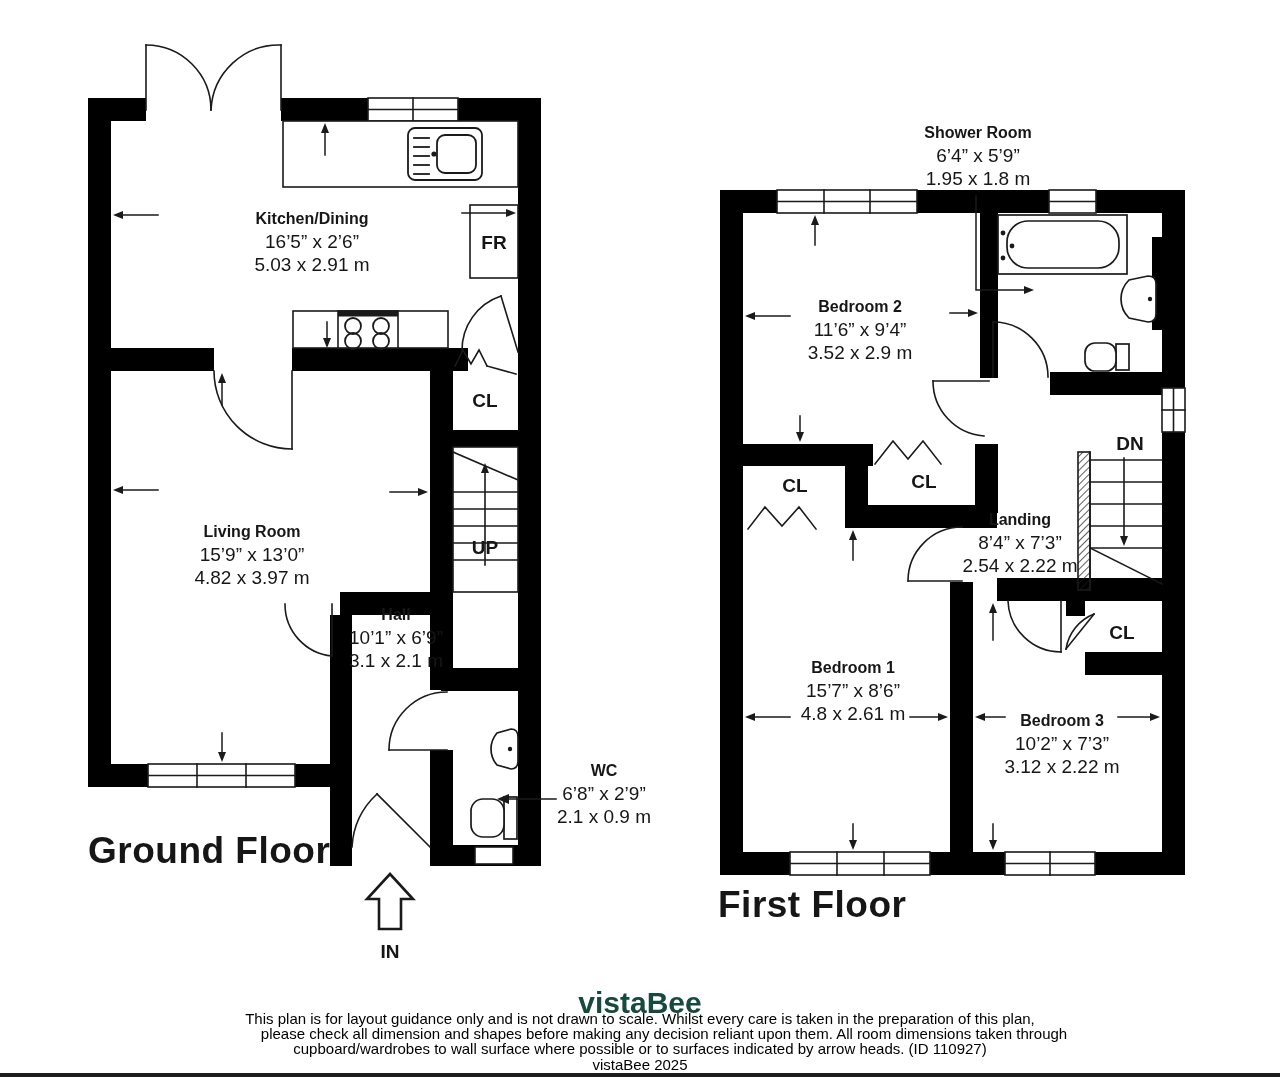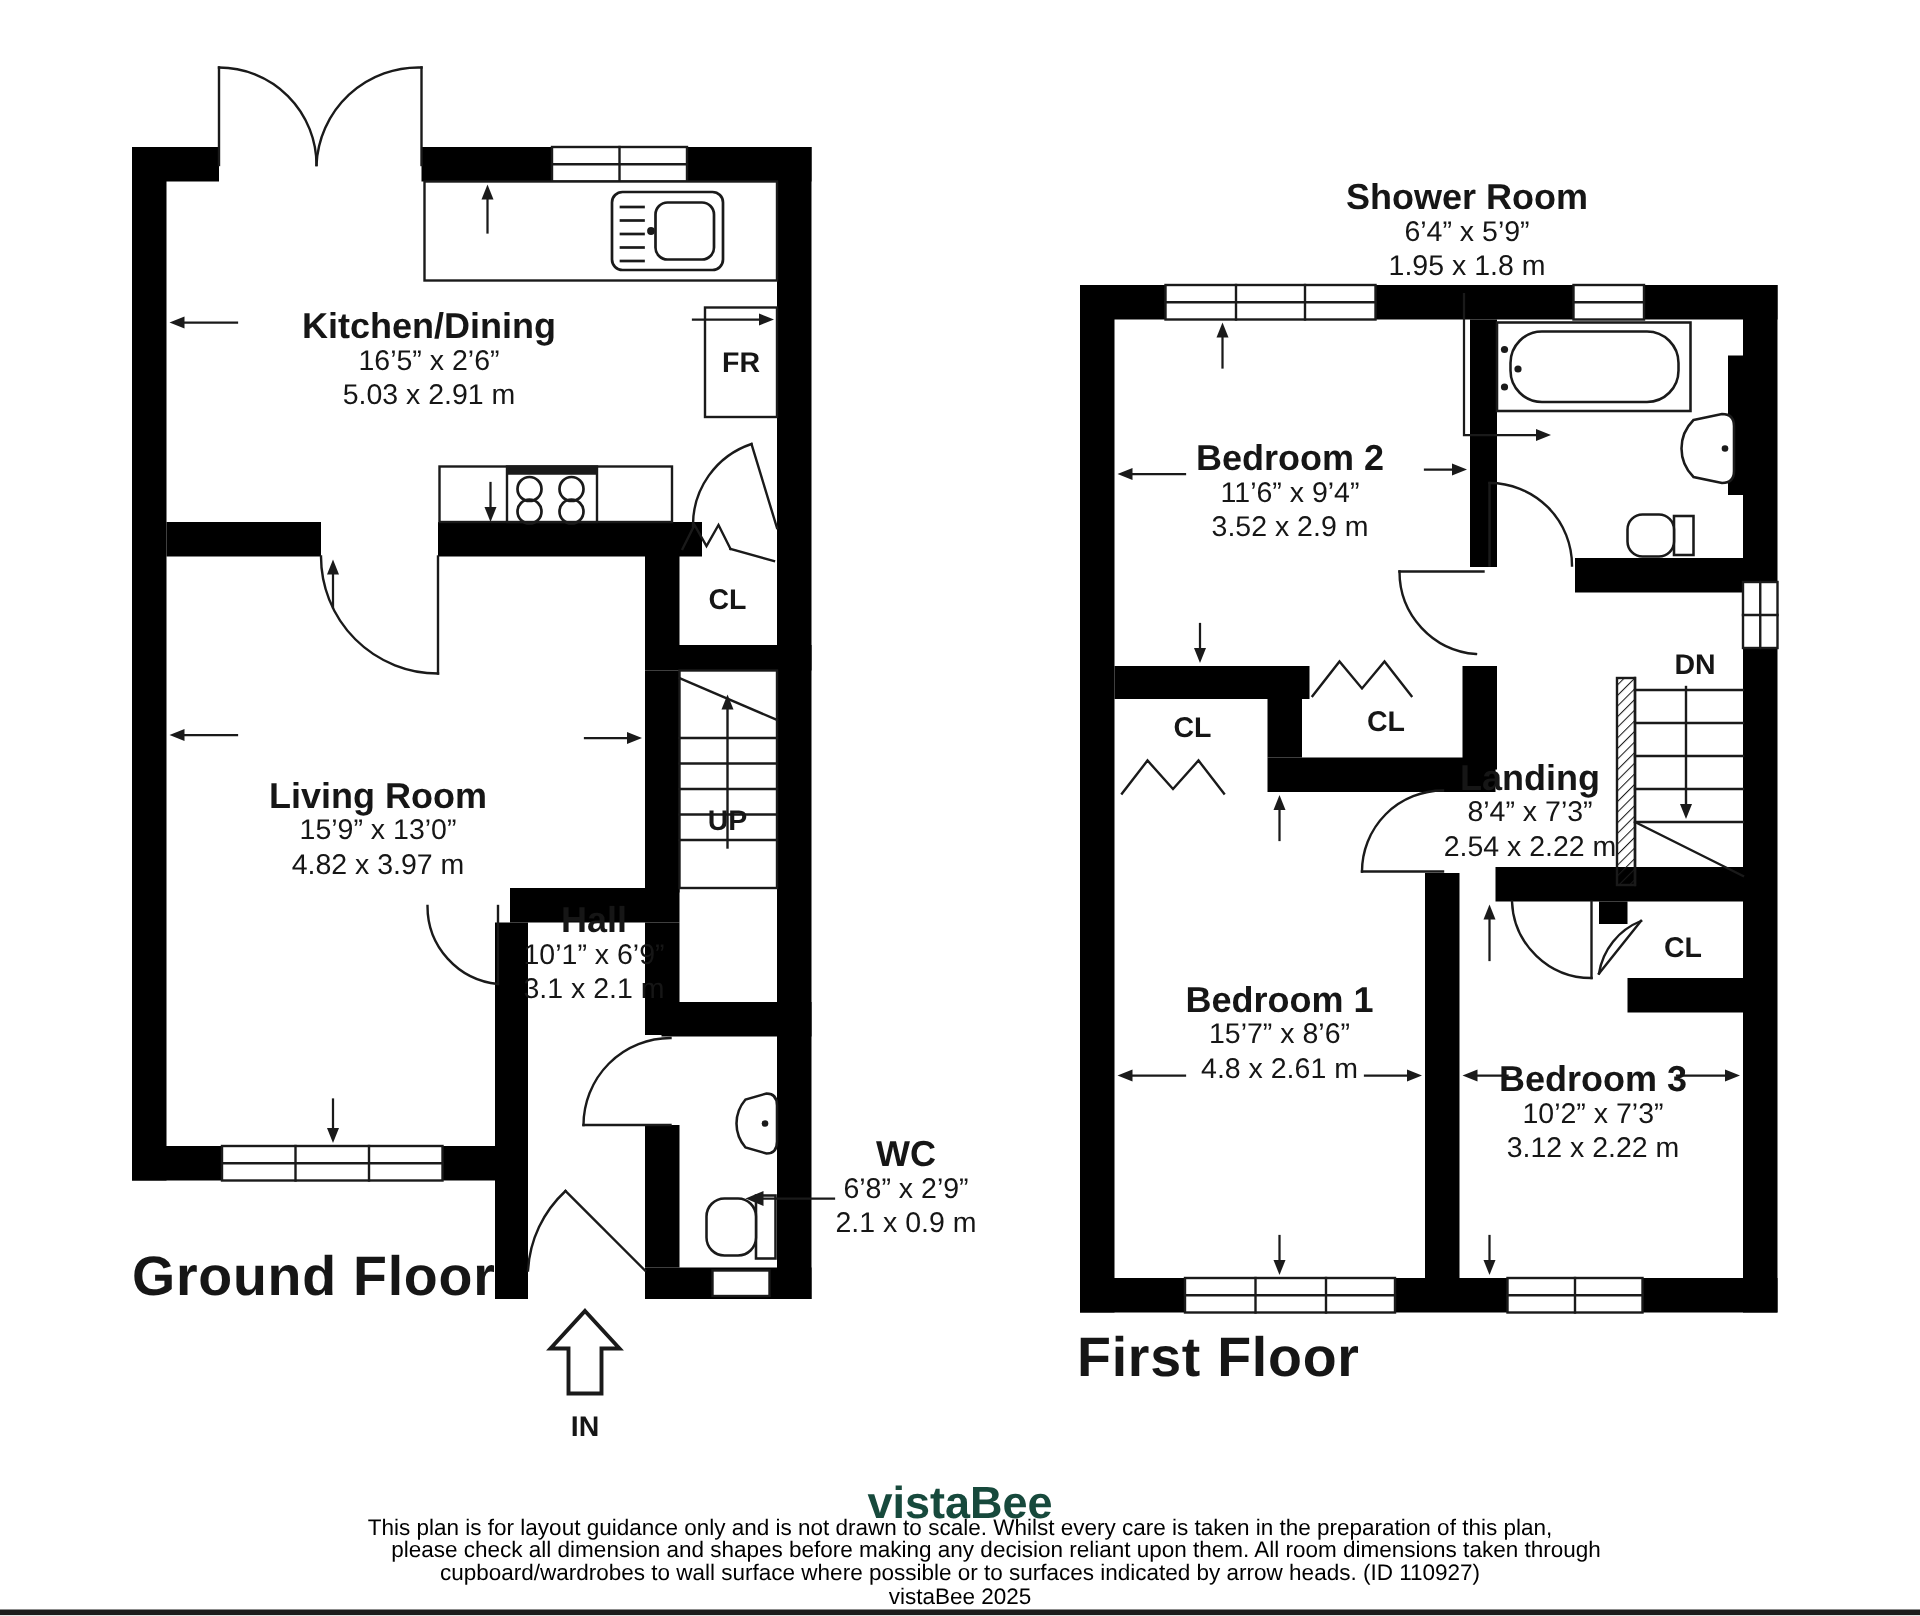--- a/index.html
+++ b/index.html
@@ -1,20 +1,20 @@
 <!DOCTYPE html>
 <html><head>
 <meta charset="utf-8">
 <style>
   html,body{margin:0;padding:0;background:#ffffff;}
   .canvas{position:relative;width:1280px;height:1077px;background:#fff;overflow:hidden;
           font-family:"Liberation Sans",sans-serif;color:#161616;}
   svg{position:absolute;left:0;top:0;}
   .lbl{position:absolute;transform:translate(-50%,-50%);text-align:center;white-space:nowrap;}
-  .lbl .nm{font-size:24px;font-weight:600;line-height:23px;}
+  .lbl .nm{font-size:16px;font-weight:600;line-height:23px;}
   .lbl .dim{font-size:19px;font-weight:500;line-height:23px;}
   .tag{position:absolute;transform:translate(-50%,-50%);font-size:19px;font-weight:600;white-space:nowrap;}
   .floor-title{position:absolute;transform:translate(0,-50%);font-size:37px;font-weight:700;letter-spacing:.5px;}
   .footer{position:absolute;left:0;width:1280px;text-align:center;}
   .logo{font-size:30px;font-weight:700;}
   .disc{font-size:15px;line-height:15.5px;color:#000000;}
   .bottom-bar{position:absolute;left:0;top:1073px;width:1280px;height:4px;background:#1c1c1c;}
 </style>
 </head>
 <body>
@@ -356,21 +356,21 @@
             <polygon points="993,850 989,840 997,840" stroke="none"></polygon>
           </g>
       <g>
         <polyline points="976,196 976,290 1026,290" fill="none"></polyline>
         <polygon points="1034,290 1024,286 1024,294" stroke="none"></polygon>
       </g>
     </g>
   </g>
 </svg>
 
-  <div class="lbl" style="left:286px;top:241px;">
+  <div class="lbl" style="left:312px;top:241px;">
     <div class="nm">Kitchen/Dining</div>
     <div class="dim">16’5” x 2’6”</div>
     <div class="dim">5.03 x 2.91 m</div>
   </div>
 
   <div class="lbl" style="left:252px;top:554px;">
     <div class="nm">Living Room</div>
     <div class="dim">15’9” x 13’0”</div>
     <div class="dim">4.82 x 3.97 m</div>
   </div>

